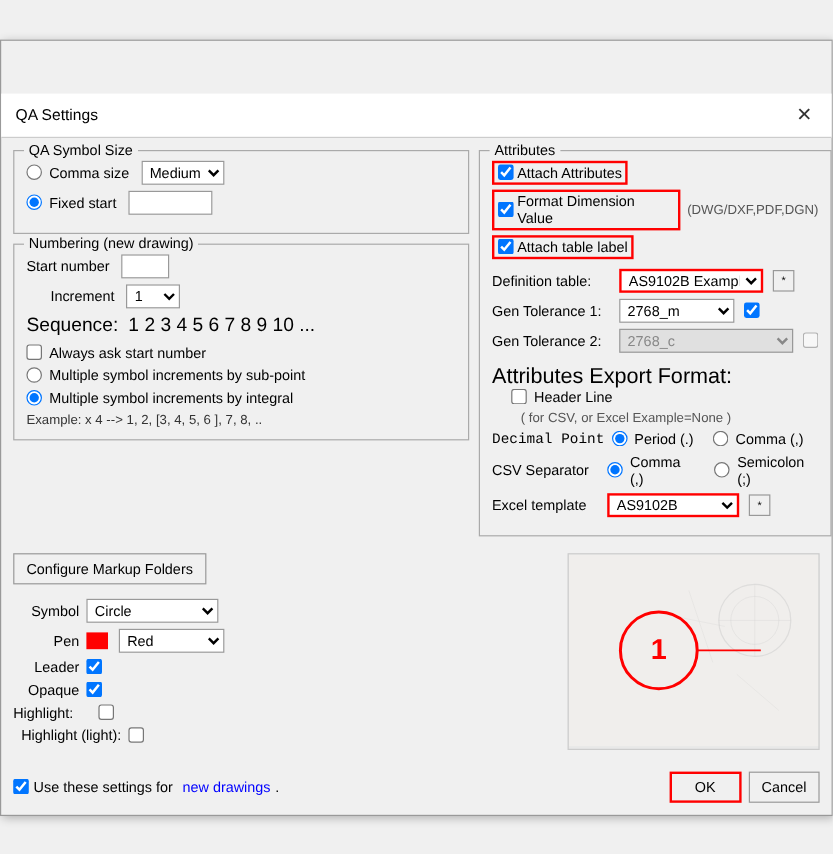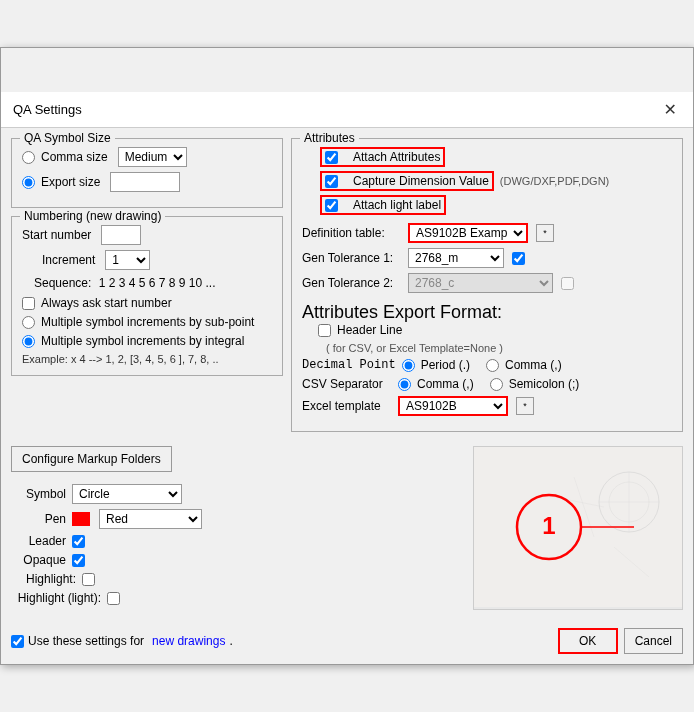--- a/index.html
+++ b/index.html
@@ -3,33 +3,33 @@
   <meta charset="utf-8">
   <style>
     * { box-sizing: border-box; margin: 0; padding: 0; }
     body { font-family: 'Segoe UI', Tahoma, sans-serif; font-size: 12px; background: #f0f0f0; display: flex; justify-content: center; align-items: center; min-height: 100vh; }
     .dialog { width: 694px; background: #f0f0f0; border: 1px solid #999; box-shadow: 2px 2px 8px rgba(0,0,0,0.3); }
     .title-bar { background: #fff; padding: 8px 12px; display: flex; justify-content: space-between; align-items: center; border-bottom: 1px solid #ccc; margin-top: 44px; }
     .title-bar-title { font-size: 13px; font-weight: normal; }
     .close-btn { background: none; border: none; font-size: 16px; cursor: pointer; color: #333; padding: 0 4px; }
     .content { padding: 10px; }
     .row-layout { display: flex; gap: 8px; }
-    .left-col { width: 272px; flex-shrink: 0; }
+    .left-col { width: 380px; flex-shrink: 0; }
     .right-col { flex: 1; }
     .group-box { border: 1px solid #aaa; padding: 8px 10px 10px; margin-bottom: 8px; position: relative; }
     .group-label { position: absolute; top: -8px; left: 8px; background: #f0f0f0; padding: 0 4px; font-size: 12px; }
     .form-row { display: flex; align-items: center; margin-bottom: 5px; gap: 6px; }
     .form-row label { font-size: 12px; }
     input[type="text"] { border: 1px solid #999; padding: 1px 3px; font-size: 12px; height: 20px; background: white; }
     input[type="radio"], input[type="checkbox"] { margin: 0; }
     select { border: 1px solid #999; font-size: 12px; height: 20px; background: white; padding: 0 2px; }
-    .sequence-row { font-size: 12px; margin: 6px 12px; }
+    .sequence-row { font-size: 16px; margin: 6px 0; }
     .sequence-row span { color: #000; }
     .seq-nums { color: #000; margin-left: 4px; }
-    .checkbox-outline { border: 2px solid red; padding: 1px 3px; display: inline-flex; align-items: center; gap: 15px; margin-left: 18px; }
+    .checkbox-outline { border: 2px solid red; padding: 1px 3px; display: inline-flex; align-items: center; gap: 3px; }
     .definition-outlined { border: 2px solid red; }
     .excel-outlined { border: 2px solid red; }
     .bottom-section { display: flex; gap: 8px; padding-top: 6px; }
     .bottom-left { flex: 1; }
     .bottom-right { width: 210px; background: #e8e8e8; border: 1px solid #ccc; position: relative; overflow: hidden; }
     .symbol-preview { width: 100%; height: 160px; position: relative; display: flex; align-items: center; justify-content: center; }
     .footer-row { display: flex; align-items: center; justify-content: space-between; padding: 8px 10px 10px; }
     .footer-left { display: flex; align-items: center; gap: 4px; }
     .footer-right { display: flex; gap: 6px; }
     .ok-btn { background: #f0f0f0; border: 2px solid red; padding: 4px 18px; cursor: pointer; font-size: 12px; min-width: 60px; }
@@ -61,21 +61,21 @@
           <span class="group-label">QA Symbol Size</span>
           <div class="form-row">
             <input type="radio" name="sizemode" style="">
             <label>Comma size</label>
             <select style="margin-left:4px;">
               <option>Medium</option>
             </select>
           </div>
           <div class="form-row">
             <input type="radio" name="sizemode" checked="" style="">
-            <label>Export size</label>
+            <label>Fixed start</label>
             <input type="text" style="width: 70px; margin-left: 4px;">
           </div>
         </div>
 
         <div class="group-box">
           <span class="group-label">Numbering (new drawing)</span>
           <div class="form-row">
             <label>Start number</label>
             <input type="text" style="width: 40px; margin-left: 4px;">
           </div>
@@ -114,29 +114,29 @@
           <div class="attr-check-row">
             <span class="checkbox-outline">
               <input type="checkbox" checked="" style="">
               <label>Attach Attributes</label>
             </span>
           </div>
 
           <div class="attr-check-row">
             <span class="checkbox-outline">
               <input type="checkbox" checked="" style="">
-              <label>Capture Dimension Value</label>
+              <label>Format Dimension Value</label>
             </span>
             <span style="font-size:11px; color:#555; margin-left:2px;">(DWG/DXF,PDF,DGN)</span>
           </div>
 
           <div class="attr-check-row">
             <span class="checkbox-outline">
               <input type="checkbox" checked="" style="">
-              <label>Attach light label</label>
+              <label>Attach table label</label>
             </span>
           </div>
 
           <div style="height:4px;"></div>
 
           <div class="form-row">
             <label style="min-width:100px;">Definition table:</label>
             <select style="width:120px;" class="definition-outlined">
               <option>AS9102B Example</option>
             </select>
@@ -160,21 +160,21 @@
           </div>
 
           <div style="height:4px;"></div>
 
           <div style="font-size:18px; margin-bottom:0;">Attributes Export Format:</div>
 
           <div class="form-row" style="margin-left:16px;">
             <input type="checkbox" style="">
             <label>Header Line</label>
           </div>
-          <div class="header-line-text">( for CSV, or Excel Template=None )</div>
+          <div class="header-line-text">( for CSV, or Excel Example=None )</div>
 
           <div class="form-row">
             <label style="min-width:90px;font-family:Liberation Mono, monospace;">Decimal Point</label>
             <input type="radio" name="decimal" checked="" style="">
             <label style="margin-right:10px;">Period (.)</label>
             <input type="radio" name="decimal" style="">
             <label>Comma (,)</label>
           </div>
 
           <div class="form-row">
@@ -205,38 +205,38 @@
           <select style="width:110px;">
             <option>Circle</option>
             <option>Square</option>
             <option>Triangle</option>
           </select>
         </div>
 
         <div class="symbol-row">
           <label style="min-width:55px; text-align:right;">Pen</label>
           <span class="pen-color"></span>
-          <select style="width:103px;">
+          <select style="width:88px;">
             <option>Red</option>
             <option>Blue</option>
           </select>
         </div>
 
         <div class="symbol-row">
           <label style="min-width:55px; text-align:right;">Leader</label>
           <input type="checkbox" checked="" style="">
         </div>
 
         <div class="symbol-row">
           <label style="min-width:55px; text-align:right;">Opaque</label>
           <input type="checkbox" checked="" style="">
         </div>
 
         <div class="symbol-row">
-          <label style="min-width:65px; text-align:right;">Highlight:</label>
+          <label style="min-width:65px; text-align:left;">Highlight:</label>
           <input type="checkbox" style="">
         </div>
 
         <div class="symbol-row">
           <label style="min-width:90px; text-align:right;">Highlight (light):</label>
           <input type="checkbox" style="">
         </div>
       </div>
 
       <div class="bottom-right">

